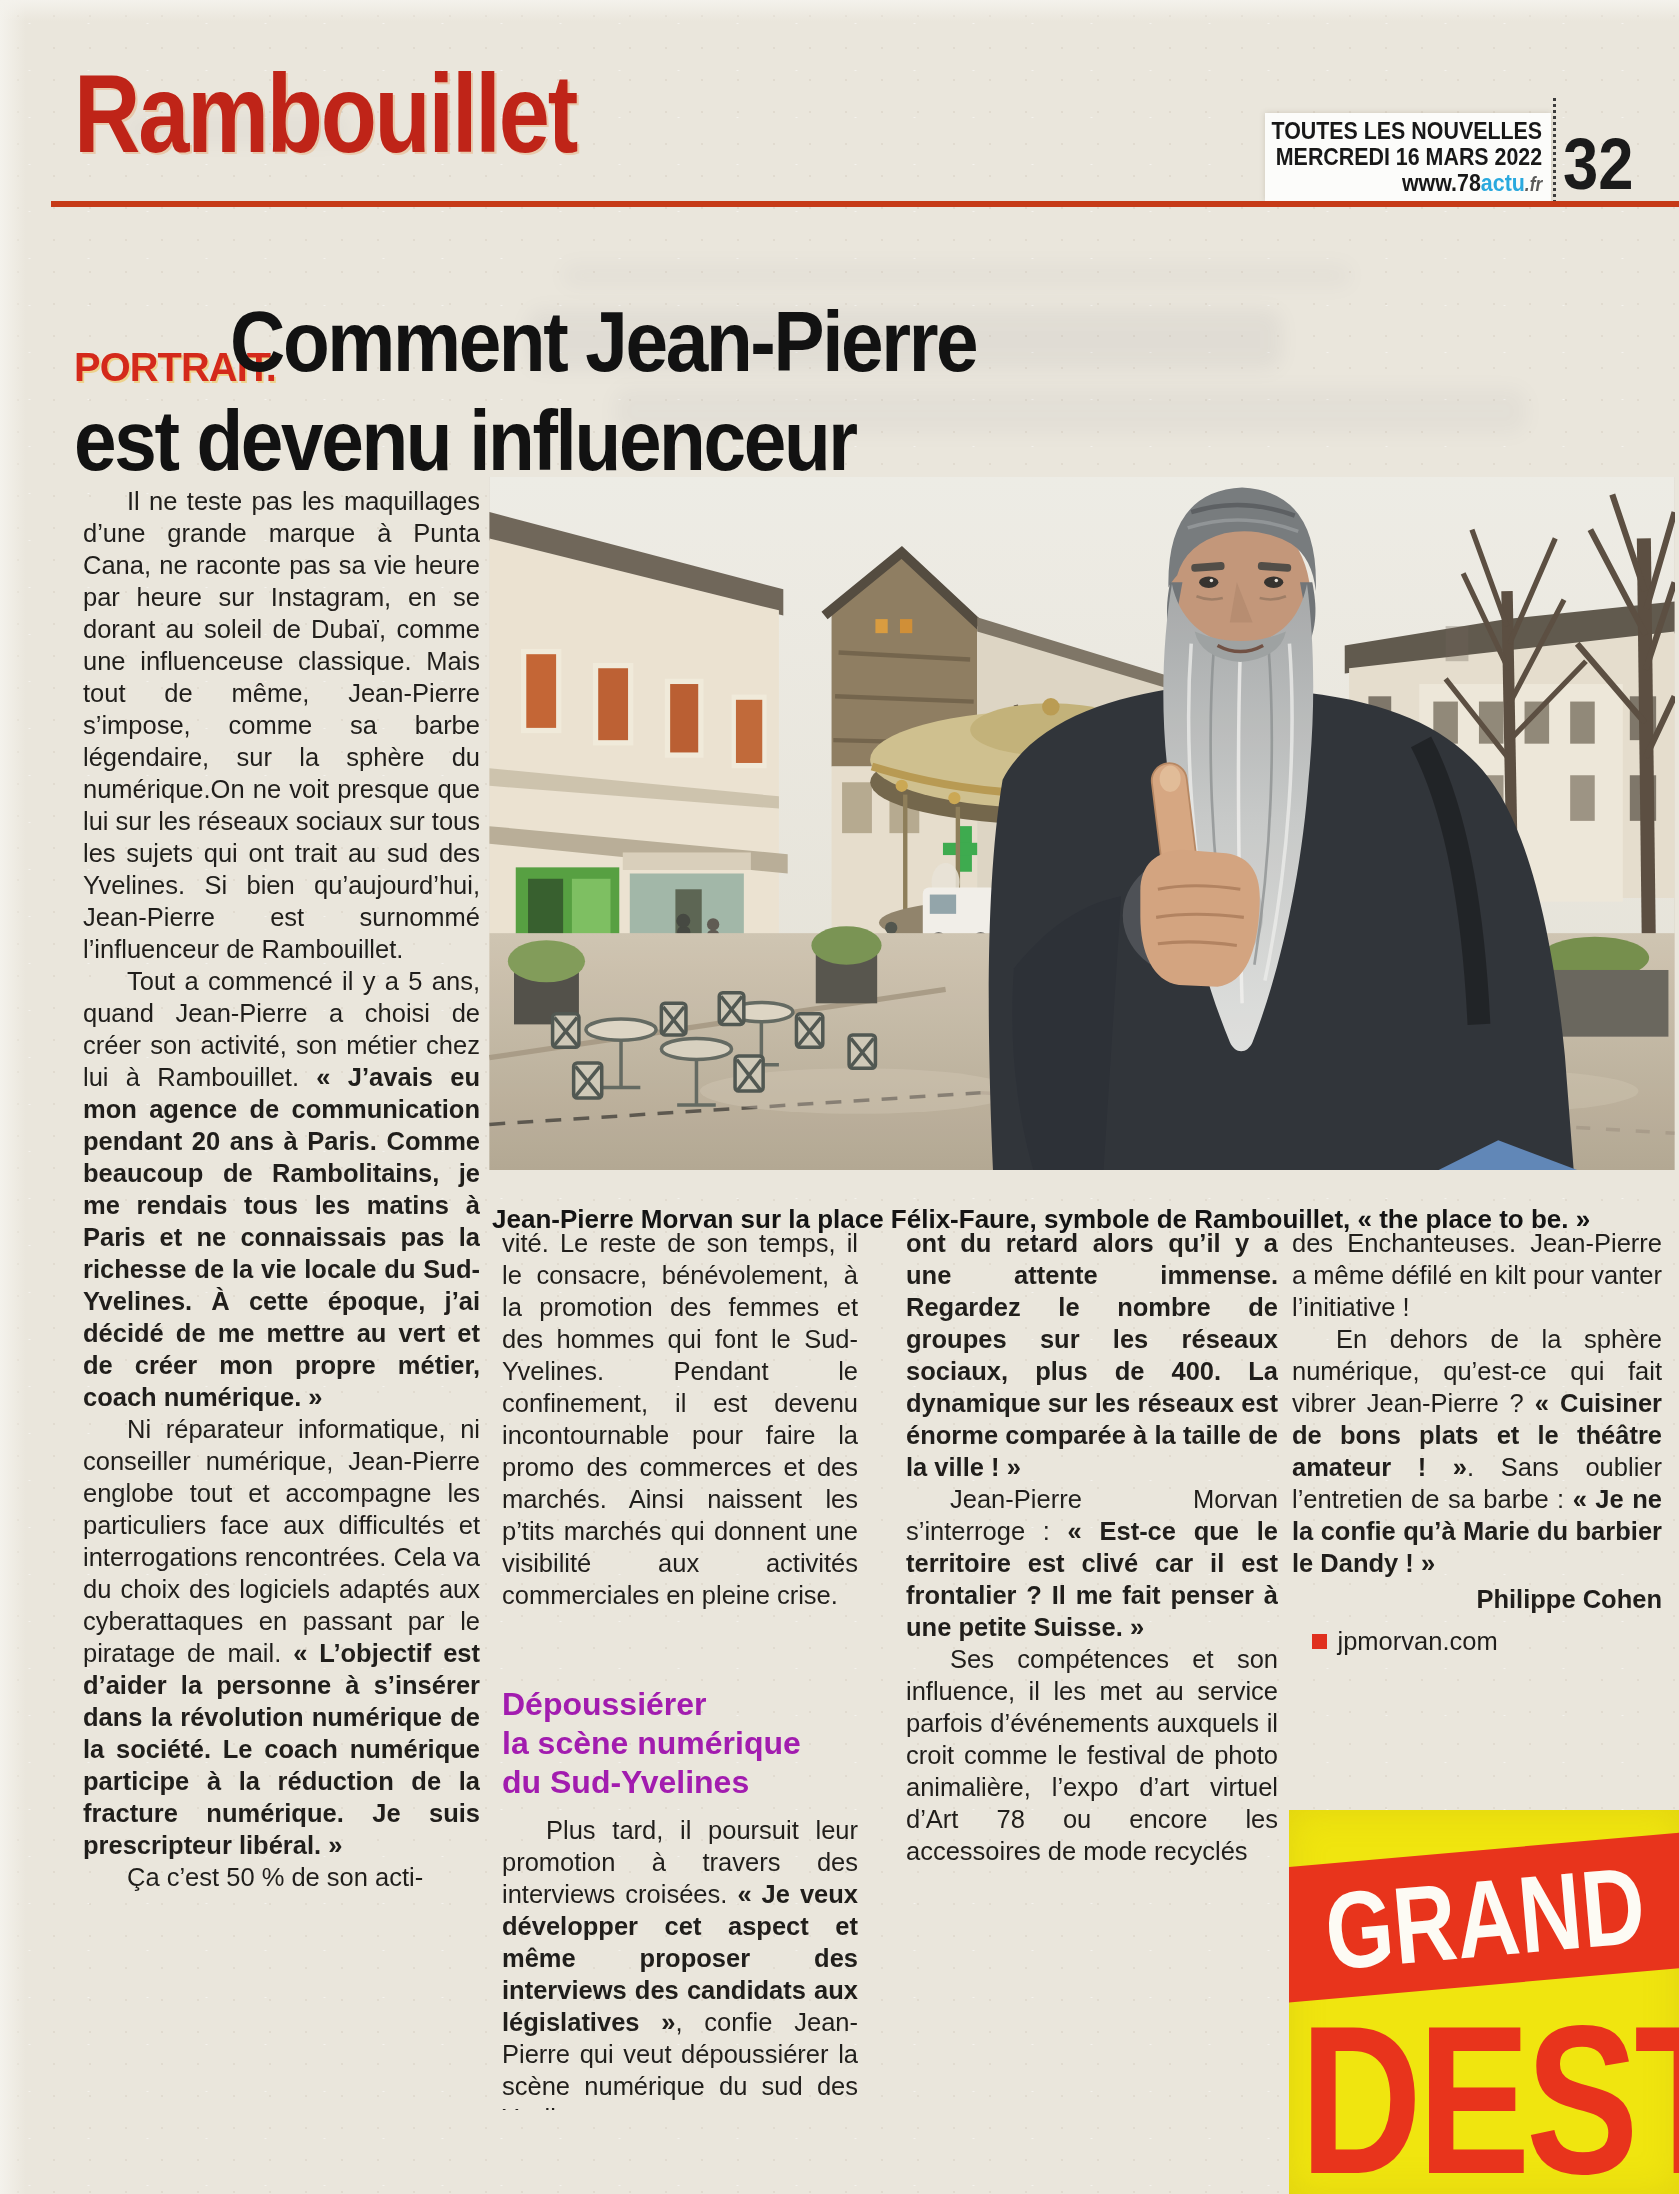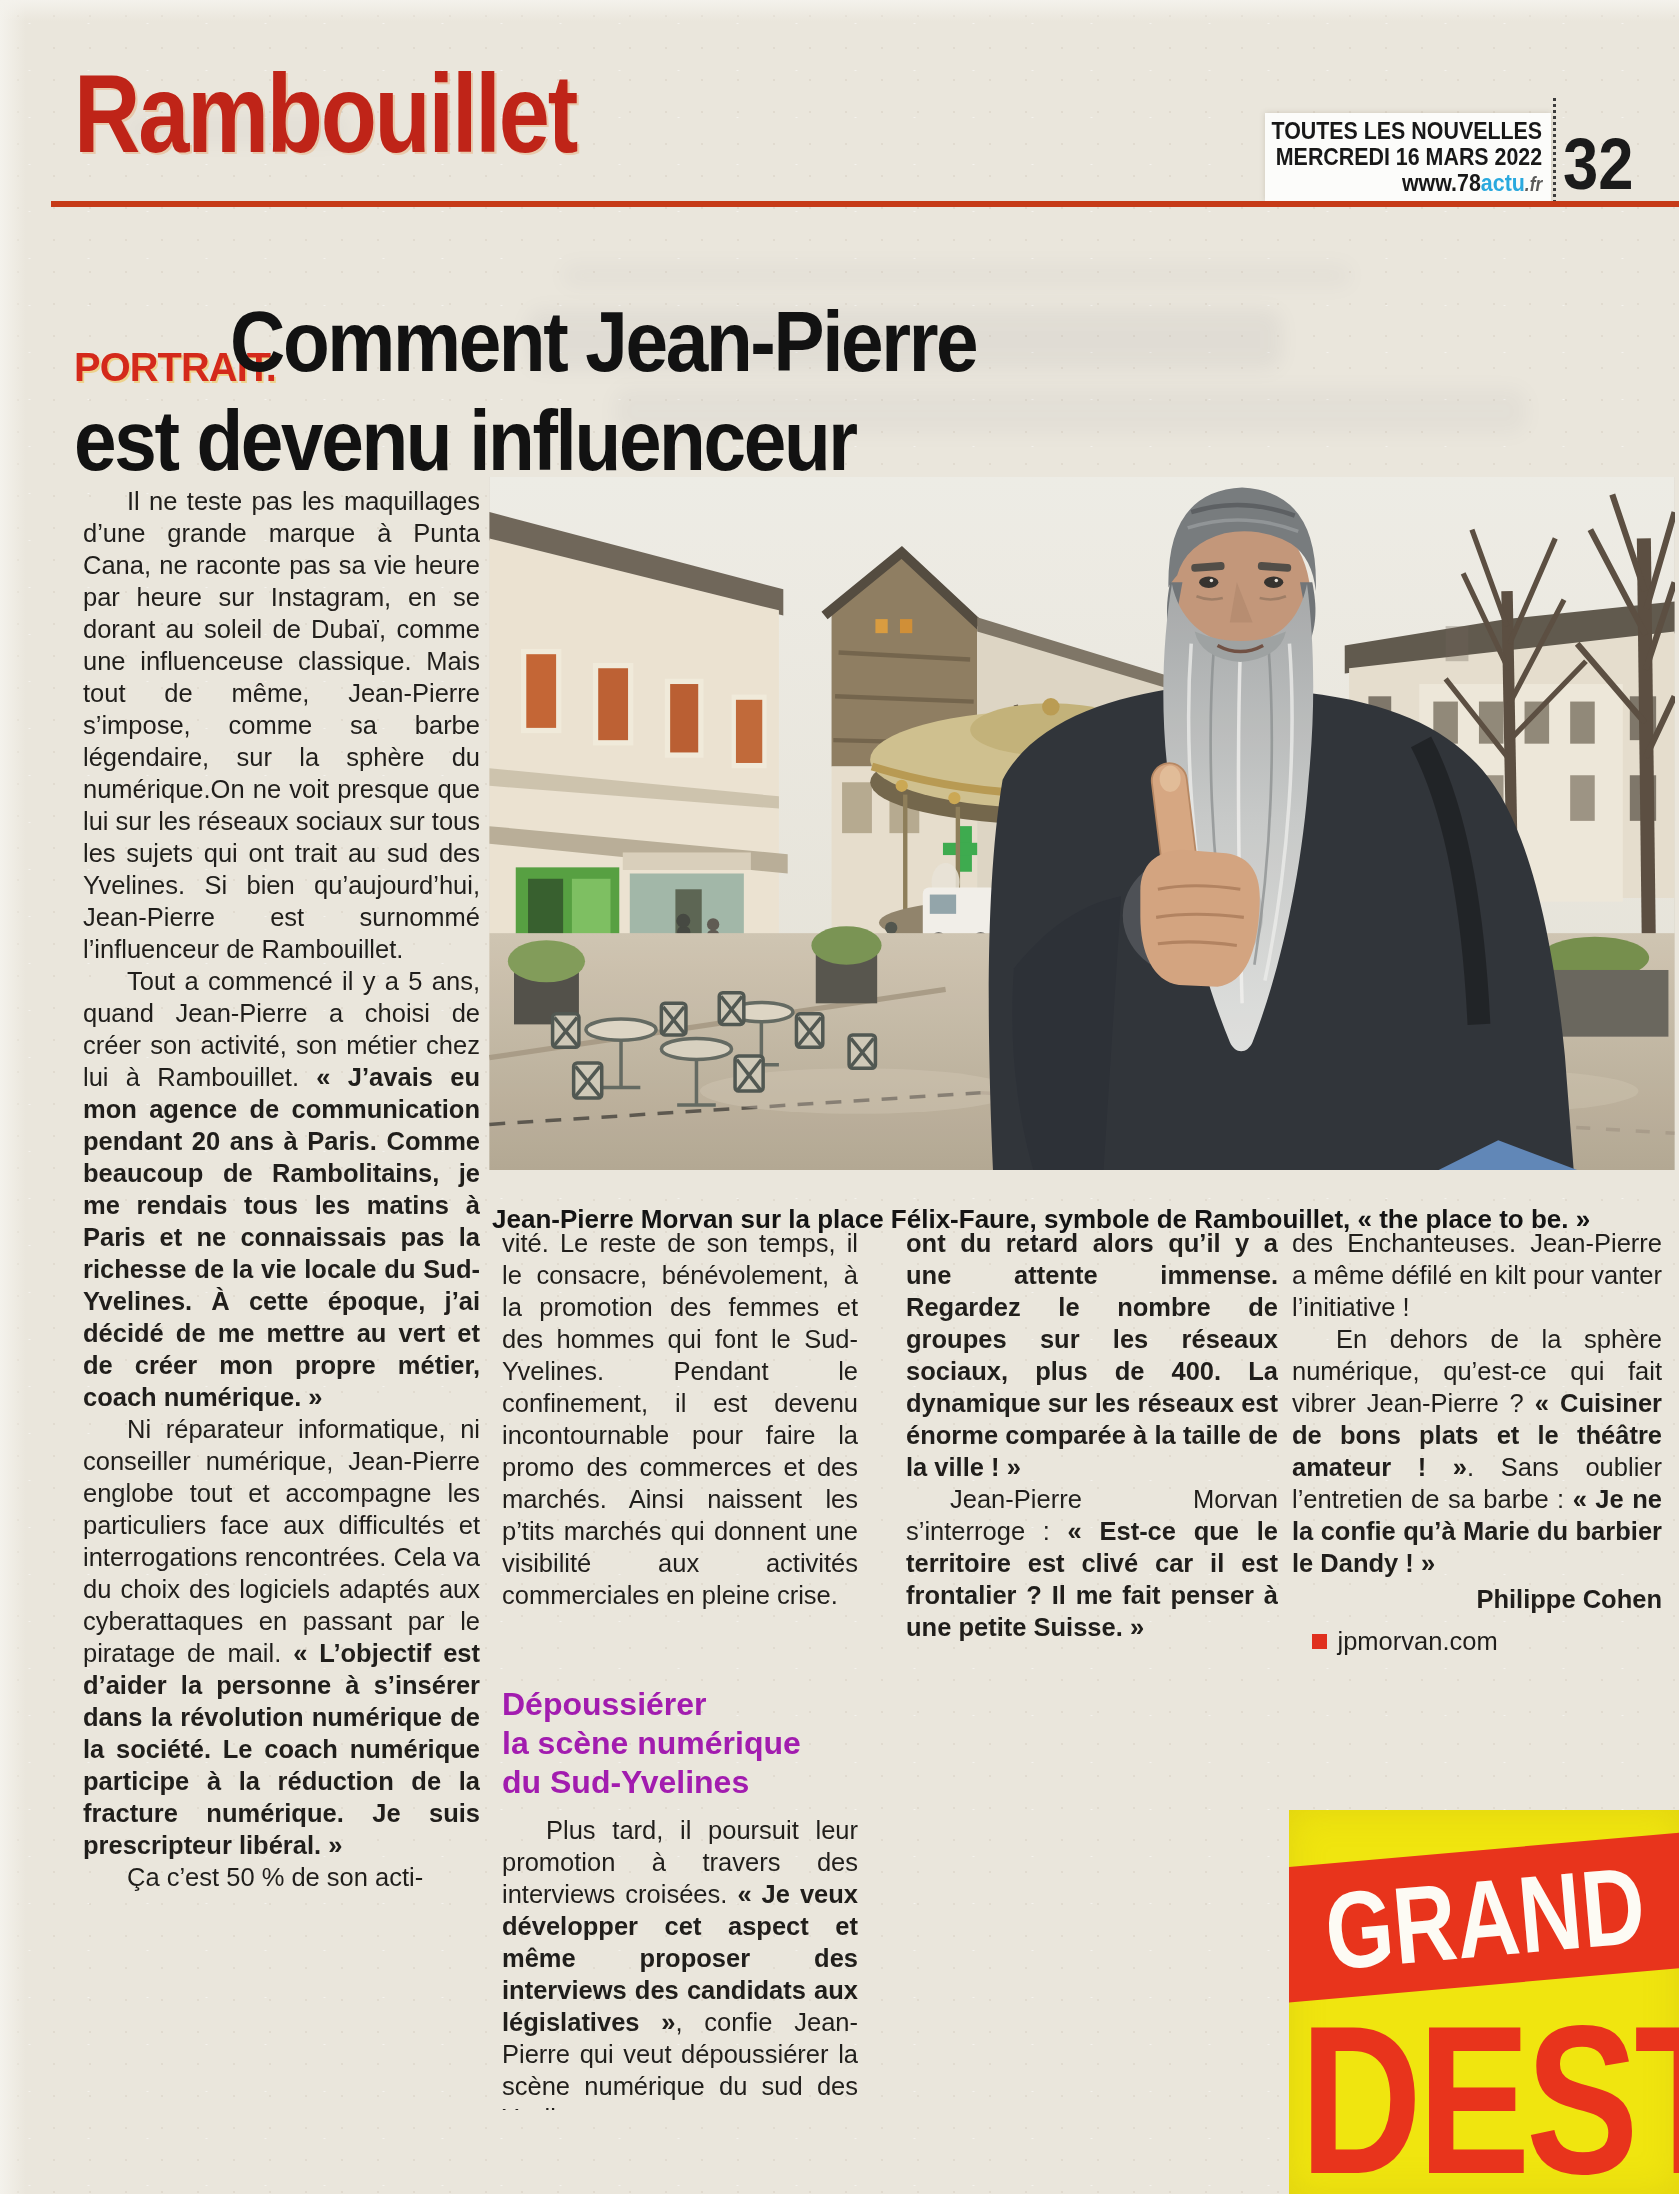--- a/index.html
+++ b/index.html
@@ -372,20 +372,21 @@
 la scène numérique
 du Sud-Yvelines</div>
   <div>
       <div class="para indent"><span>Plus tard, il poursuit leur promotion à travers des interviews croisées. </span><span class="b">« Je veux développer cet aspect et même proposer des interviews des candidats aux législatives »</span><span>, confie Jean-Pierre qui veut dépoussiérer la scène numérique du sud des Yvelines, </span><span class="b">« un peu moyenâgeuse. Les acteurs publics et culturels</span></div>
     </div>
 </div>
 
 <div class="col" id="col3">
     <div class="para"><span class="b">ont du retard alors qu’il y a une attente immense. Regardez le nombre de groupes sur les réseaux sociaux, plus de 400. La dynamique sur les réseaux est énorme comparée à la taille de la ville ! »</span></div>
     <div class="para indent"><span>Jean-Pierre Morvan s’interroge : </span><span class="b">« Est-ce que le territoire est clivé car il est frontalier ? Il me fait penser à une petite Suisse. »</span></div>
+    <div class="para indent"><span>Ses compétences et son influence, il les met au service parfois d’événements auxquels il croit comme le festival de photo animalière, l’expo d’art virtuel d’Art 78 ou encore les accessoires de mode recyclés</span></div>
   </div>
 
 <div class="col" id="col4">
   <div>
       <div class="para"><span>des Enchanteuses. Jean-Pierre a même défilé en kilt pour vanter l’initiative !</span></div>
       <div class="para indent"><span>En dehors de la sphère numérique, qu’est-ce qui fait vibrer Jean-Pierre ? </span><span class="b">« Cuisiner de bons plats et le théâtre amateur ! »</span><span>. Sans oublier l’entretien de sa barbe : </span><span class="b">« Je ne la confie qu’à Marie du barbier le Dandy ! »</span></div>
     </div>
   <div class="byline">Philippe Cohen</div>
   <div class="site">
     <span class="sq"></span>

